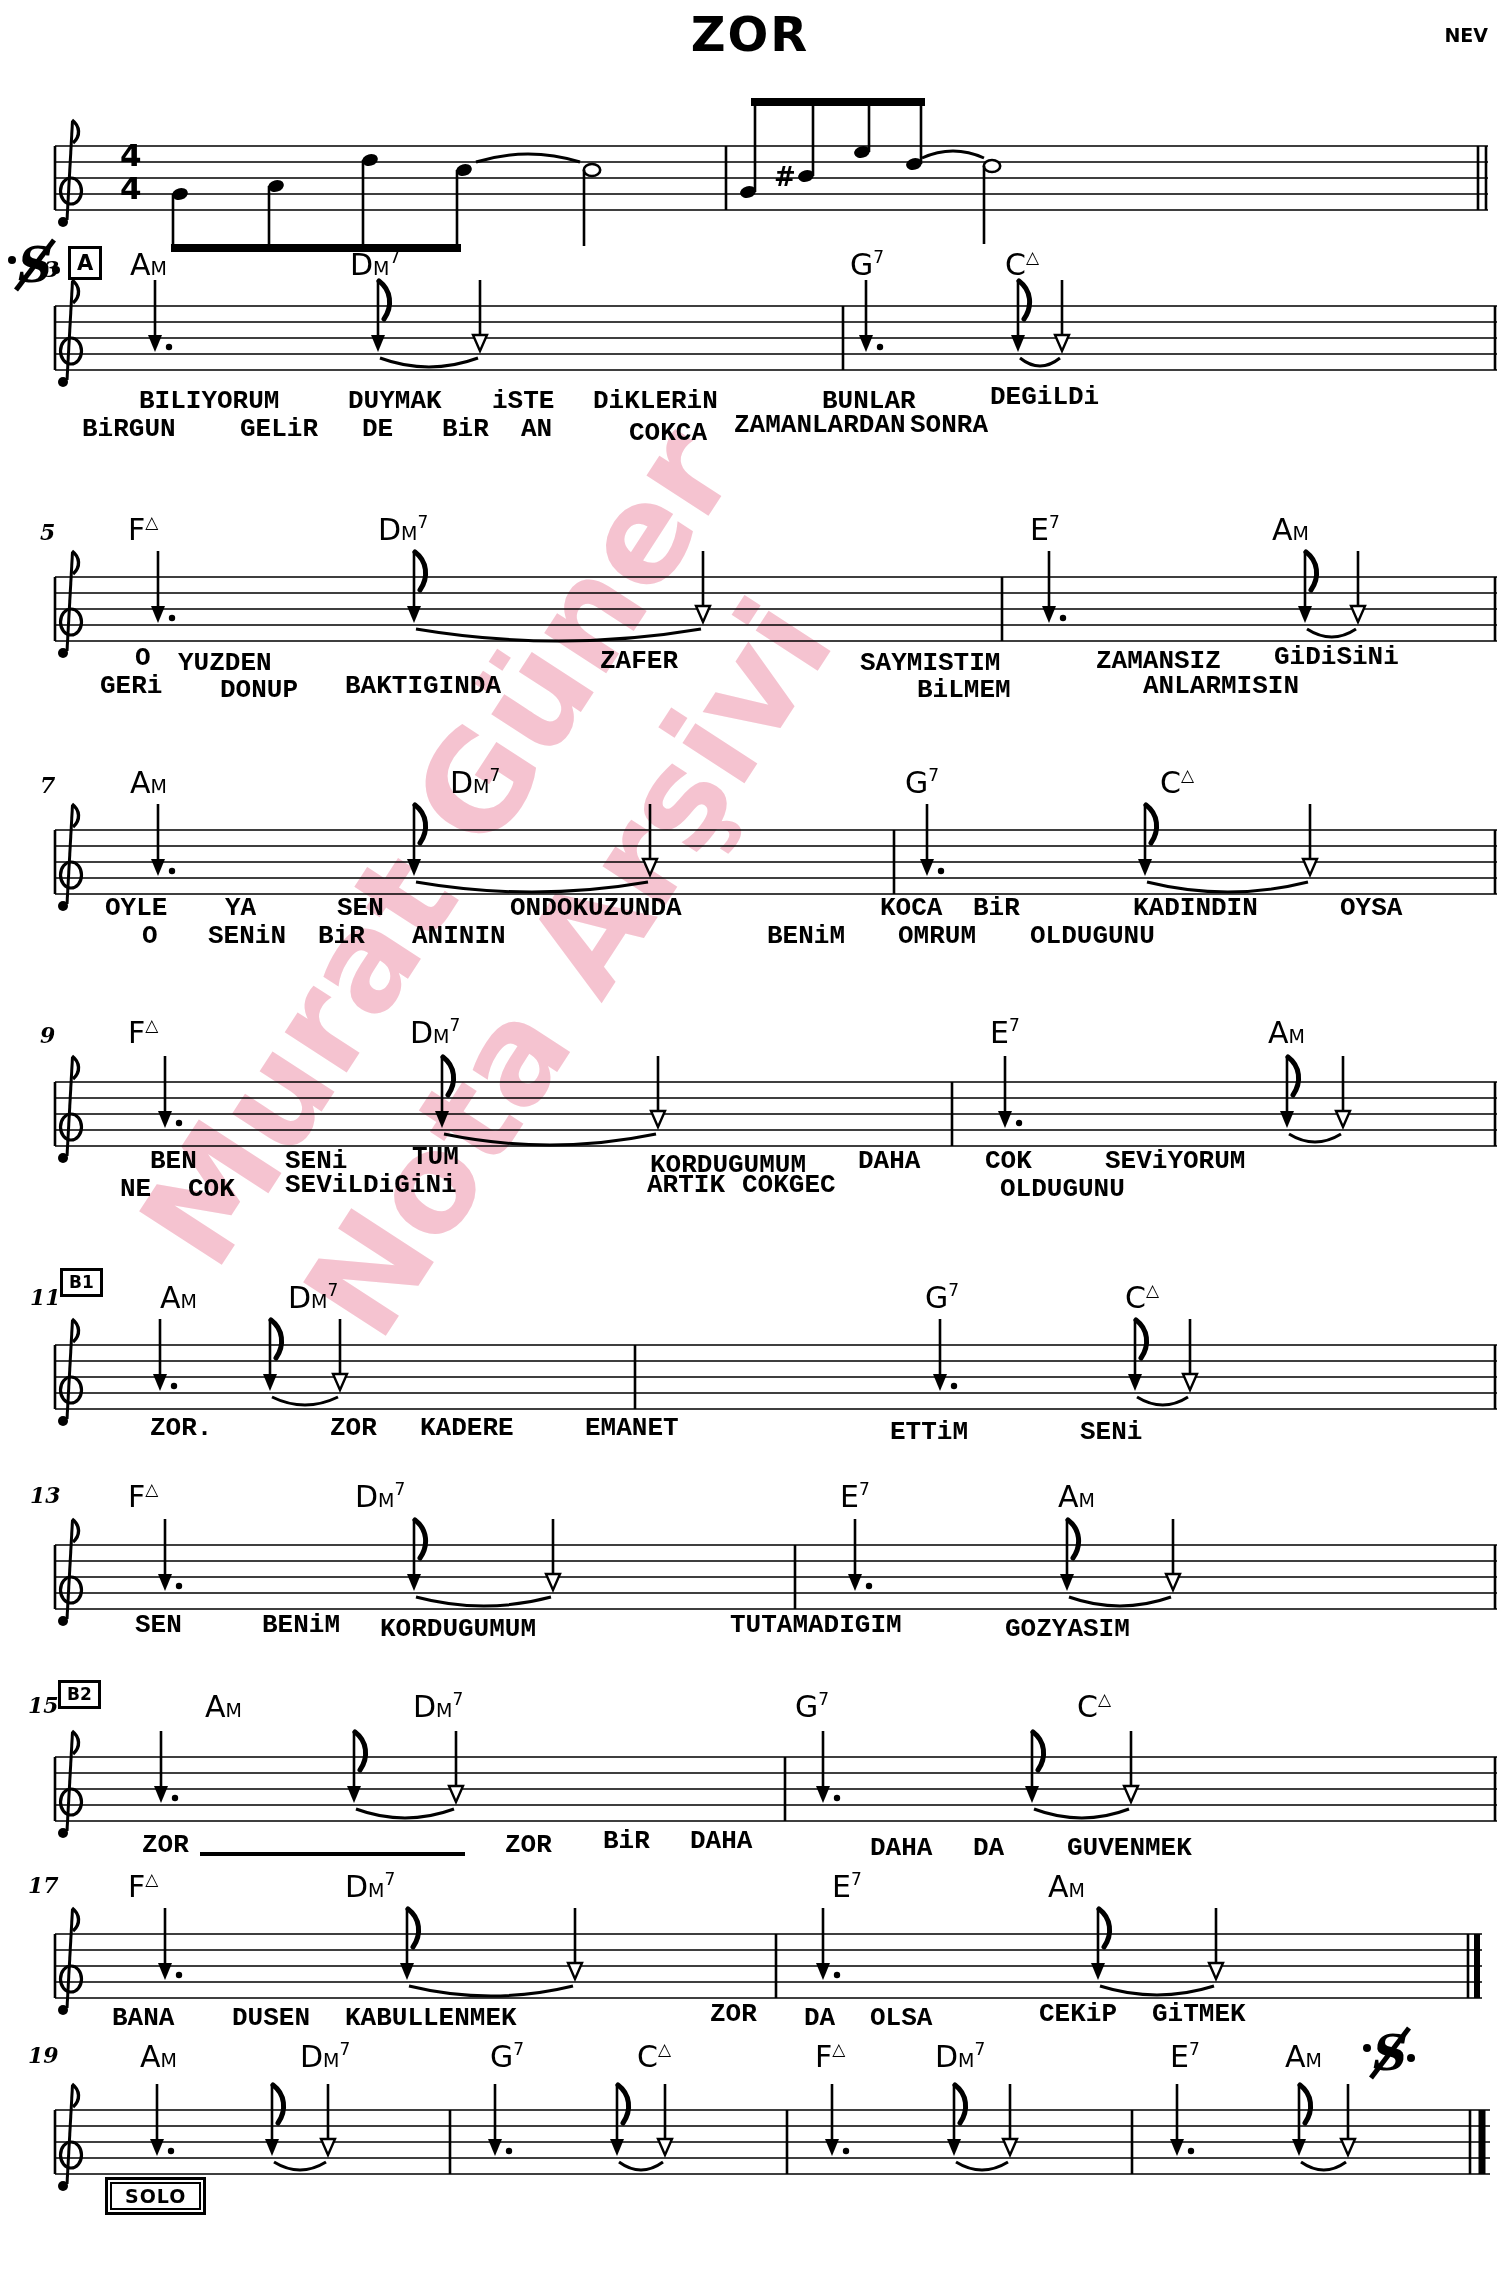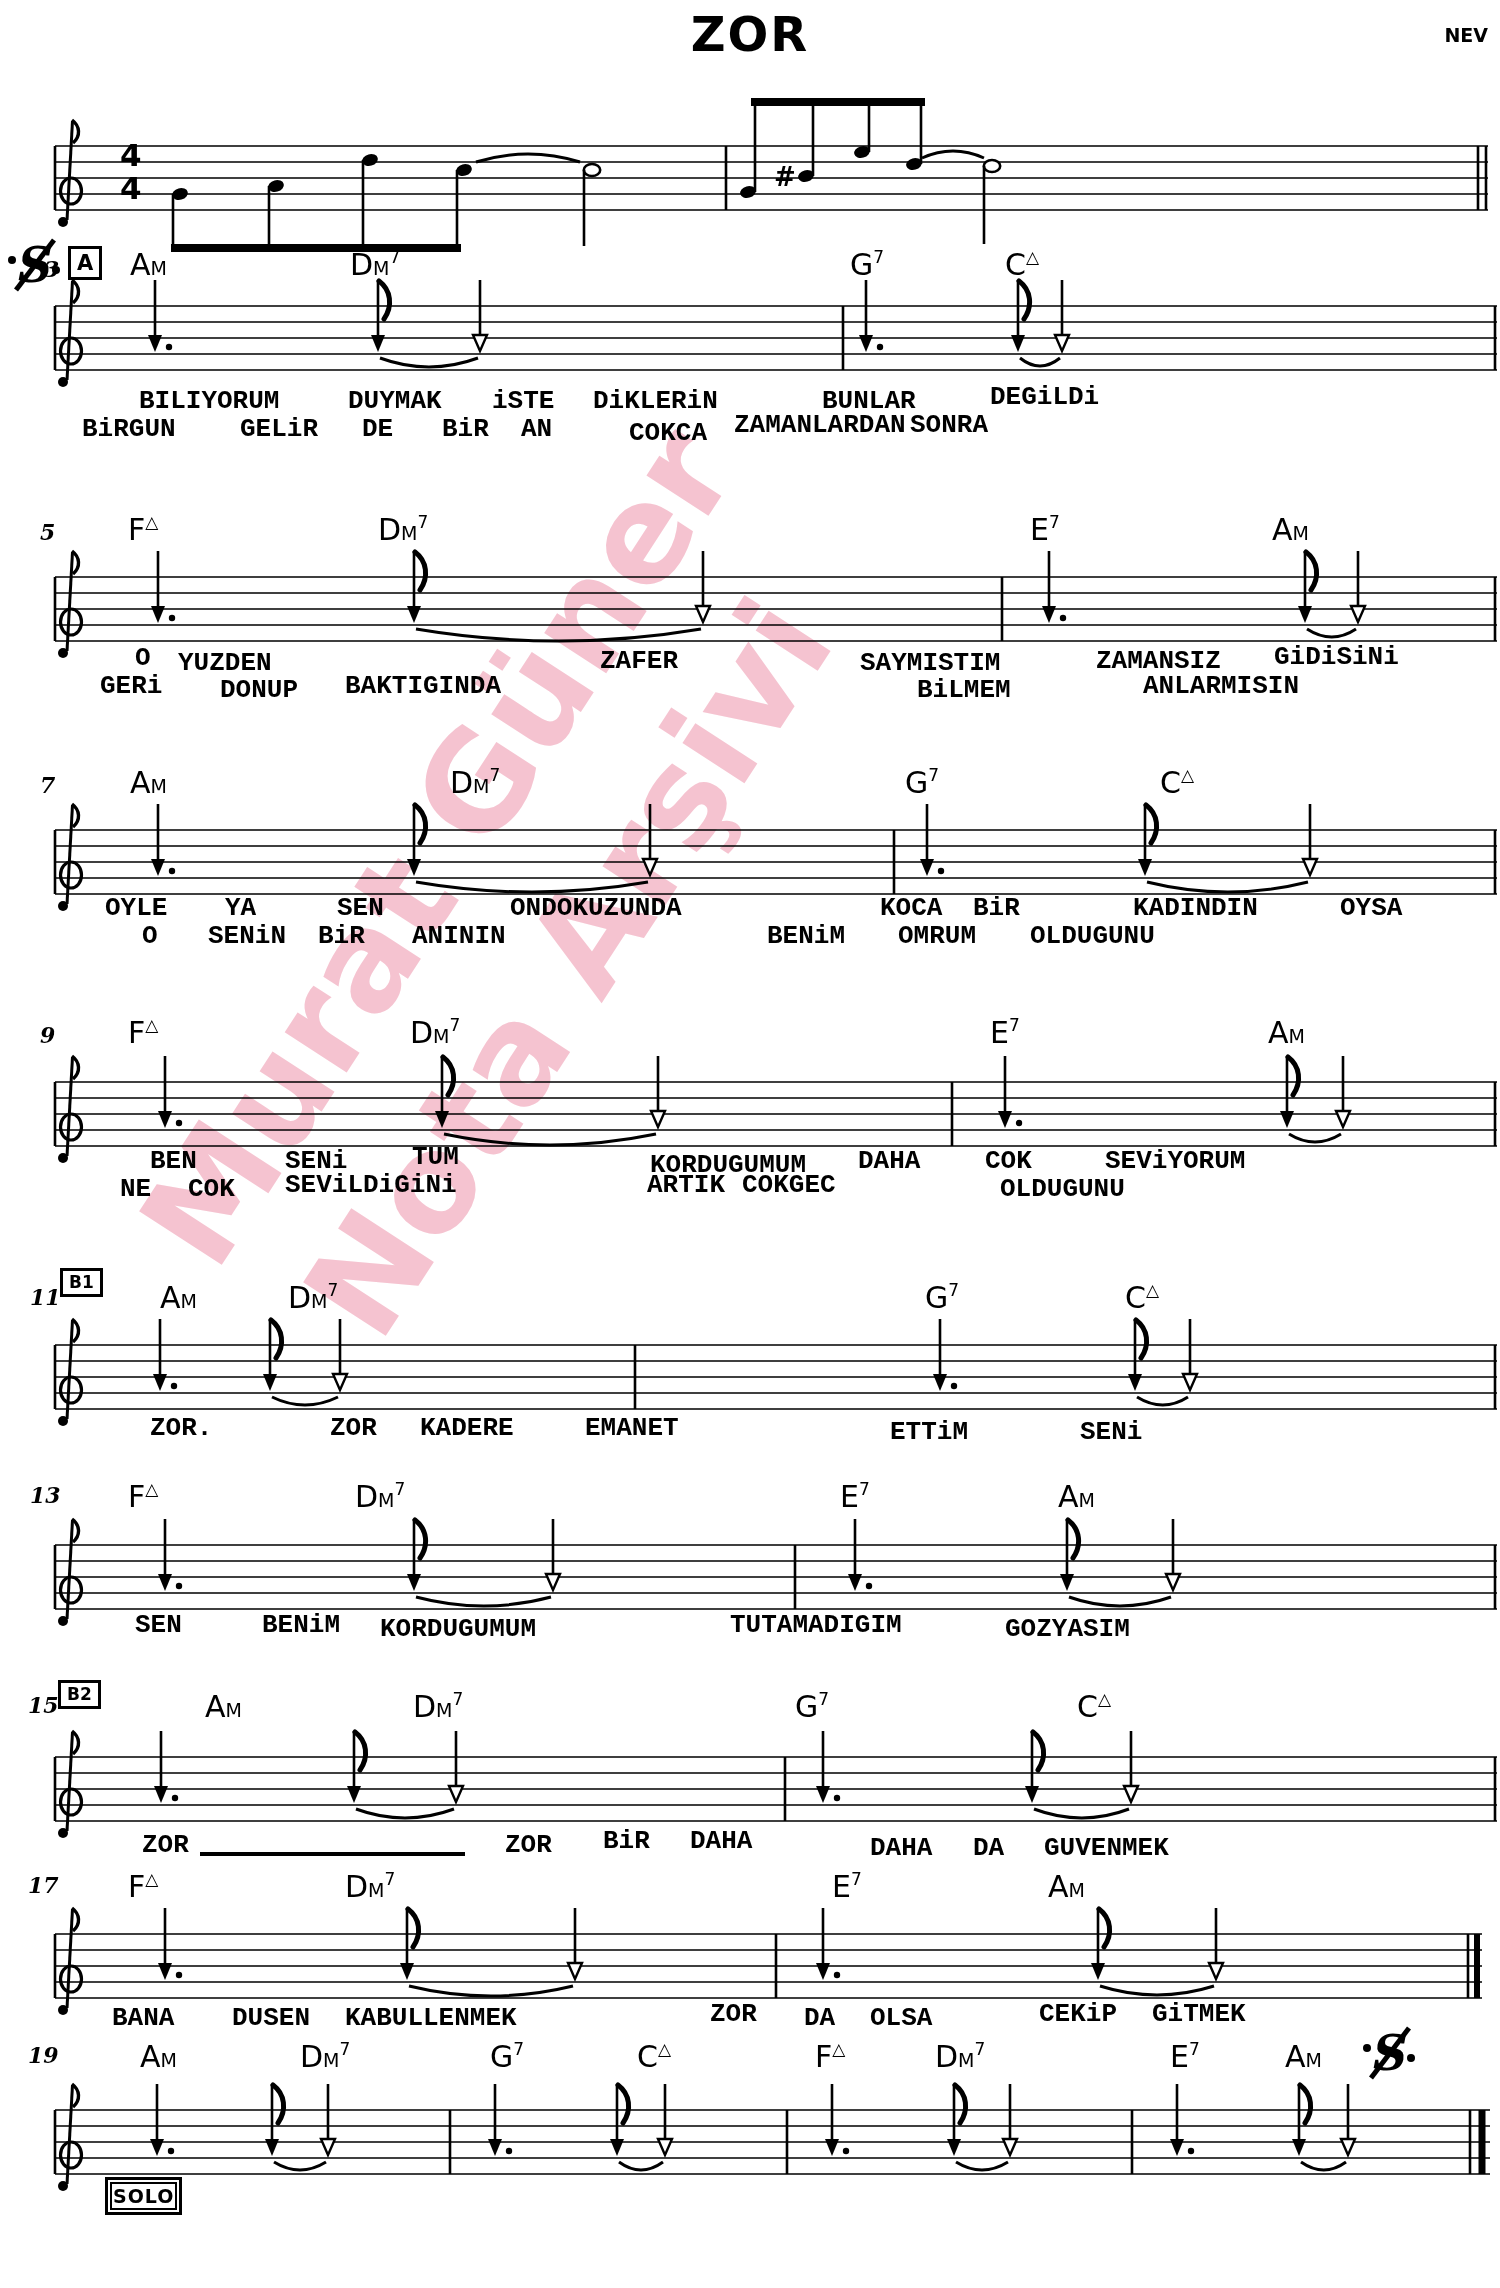--- a/index.html
+++ b/index.html
@@ -13,21 +13,21 @@
   .txt{position:absolute;z-index:3;white-space:nowrap;}
   .title{left:0;right:0;top:6px;text-align:center;font-weight:bold;font-size:48px;letter-spacing:2px;}
   .author{right:12px;top:24px;font-weight:bold;font-size:19px;}
   .chord{font-weight:normal;font-size:30px;line-height:1;}
   .cm{font-size:19px;}
   .cs{font-size:17px;position:relative;top:-12px;}
   .lyr{font-family:"Liberation Mono",monospace;font-weight:bold;font-size:26px;line-height:1;}
   .mnum{font-family:"DejaVu Serif",serif;font-style:italic;font-weight:bold;font-size:22px;line-height:1;}
   .mark{border:3px solid #000;font-weight:bold;font-size:21px;line-height:1.25;padding:1px 6px;}
   .solo{border:2px solid #000;outline:3px solid #000;outline-offset:2px;
-        font-weight:bold;font-size:19px;letter-spacing:1px;padding:1px 1px;}
+        font-weight:bold;font-size:19px;letter-spacing:1px;padding:1px 13px;}
   .ext{position:absolute;z-index:3;border-top:4px solid #000;}
   .copyright{left:0;right:0;top:2240px;text-align:center;font-weight:bold;font-size:23px;
              font-variant:small-caps;letter-spacing:1px;}
 </style>
 </head>
 <body>
 
 <div id="page">
 
   <div class="wm">
@@ -347,21 +347,21 @@
     <div class="txt chord" style="left:413px;top:1692px"><span>D</span><span class="cm">M</span><span class="cs">7</span></div>
     <div class="txt chord" style="left:795px;top:1692px"><span>G</span><span class="cm"></span><span class="cs">7</span></div>
     <div class="txt chord" style="left:1077px;top:1692px"><span>C</span><span class="cm"></span><span class="cs">△</span></div>
     <span class="txt lyr" style="left:142px;top:1832px">ZOR</span>
     <div class="ext" style="left:200px;top:1852px;width:265px;"></div>
     <span class="txt lyr" style="left:505px;top:1832px">ZOR</span>
     <span class="txt lyr" style="left:603px;top:1828px">BiR</span>
     <span class="txt lyr" style="left:690px;top:1828px">DAHA</span>
     <span class="txt lyr" style="left:870px;top:1835px">DAHA</span>
     <span class="txt lyr" style="left:973px;top:1835px">DA</span>
-    <span class="txt lyr" style="left:1044px;top:1835px">GUVENMEK</span>
+    <span class="txt lyr" style="left:1067px;top:1835px">GUVENMEK</span>
   </div>
 
   <div>
     <div class="txt mnum" style="left:28px;top:1874px">17</div>
     <div class="txt chord" style="left:128px;top:1872px"><span>F</span><span class="cm"></span><span class="cs">△</span></div>
     <div class="txt chord" style="left:345px;top:1872px"><span>D</span><span class="cm">M</span><span class="cs">7</span></div>
     <div class="txt chord" style="left:832px;top:1872px"><span>E</span><span class="cm"></span><span class="cs">7</span></div>
     <div class="txt chord" style="left:1048px;top:1872px"><span>A</span><span class="cm">M</span><span class="cs"></span></div>
     <span class="txt lyr" style="left:112px;top:2005px">BANA</span>
     <span class="txt lyr" style="left:232px;top:2005px">DUSEN</span>

